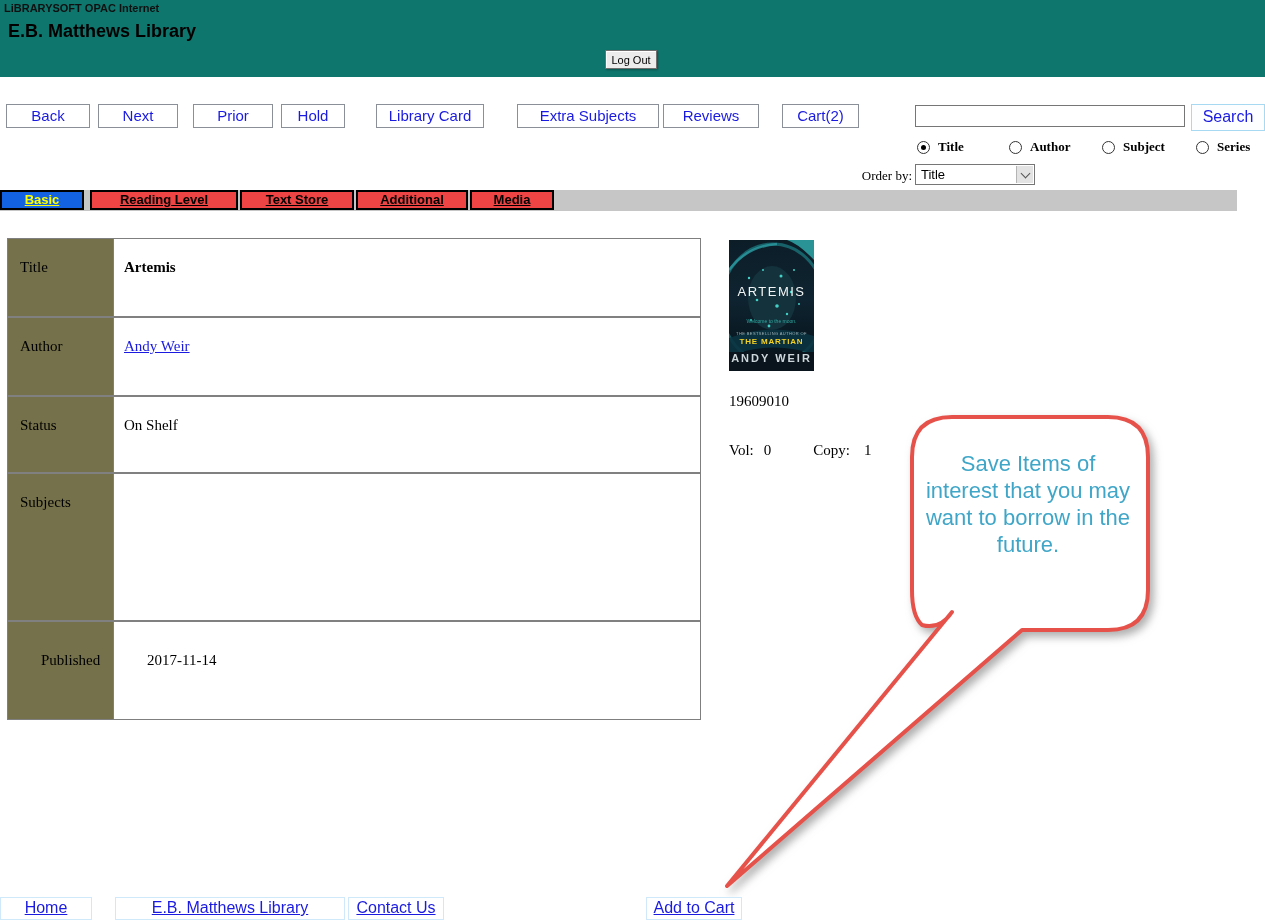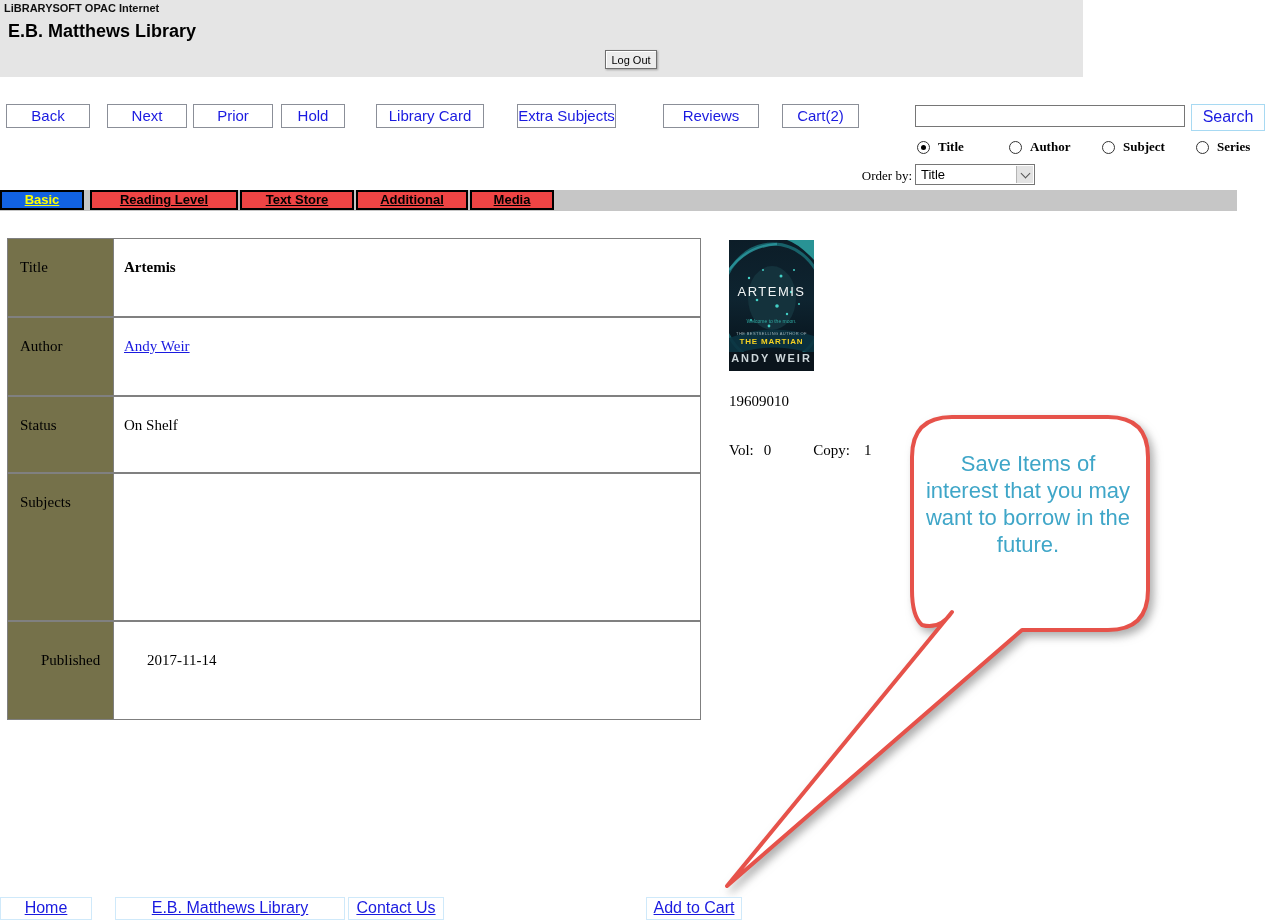--- a/index.html
+++ b/index.html
@@ -1,35 +1,35 @@
 <!DOCTYPE html>
 <html><head>
 <meta charset="utf-8">
 <style>
   * { margin:0; padding:0; box-sizing:border-box; }
   body { background:#fff; font-family:"Liberation Sans", sans-serif; }
   #app { position:relative; width:1265px; height:921px; background:#fff; overflow:hidden; }
 
   
-  .header { position:absolute; left:0; top:0; width:1083px; height:77px; background:#e5e5e5; }
+  .header { position:absolute; left:0; top:0; width:1265px; height:77px; background:#0f766e; }
   .app-label { position:absolute; left:4px; top:2px; font-size:11px; font-weight:bold; color:#101010; }
   .library-name { position:absolute; left:8px; top:21px; font-size:18px; font-weight:bold; color:#000; }
   .logout-btn { position:absolute; left:605px; top:50px; width:52px; height:19px;
     background:#ececec; border:1px solid #6f6f6f; font-size:11px; color:#000;
     font-family:"Liberation Sans",sans-serif; box-shadow:1px 1px 0 #fff inset, 1px 1px 2px rgba(0,0,0,.3); }
 
   
   .nav-btn { position:absolute; top:104px; height:24px; background:#fff; border:1px solid #8b8f98;
     color:#1a1ae0; font-size:15px; text-align:center; line-height:21px; cursor:pointer; }
   .nb0 { left:6px;   width:84px; }
-  .nb1 { left:98px;  width:80px;margin-left:9px; }
+  .nb1 { left:98px;  width:80px; }
   .nb2 { left:193px; width:80px; }
   .nb3 { left:281px; width:64px; }
   .nb4 { left:376px; width:108px; }
-  .nb5 { left:517px; width:99px; }
+  .nb5 { left:517px; width:142px; }
   .nb6 { left:663px; width:96px; }
   .nb7 { left:782px; width:77px; }
 
   
   .search-input { position:absolute; left:915px; top:105px; width:270px; height:22px;
     border:1px solid #767676; font-size:13px; padding:0 4px; }
   .search-btn { position:absolute; left:1191px; top:104px; width:74px; height:27px;
     background:#fdfeff; border:1px solid #a7d9f2; color:#1a1ae0; font-size:16px; line-height:24px; text-align:center; cursor:pointer; }
 
   

